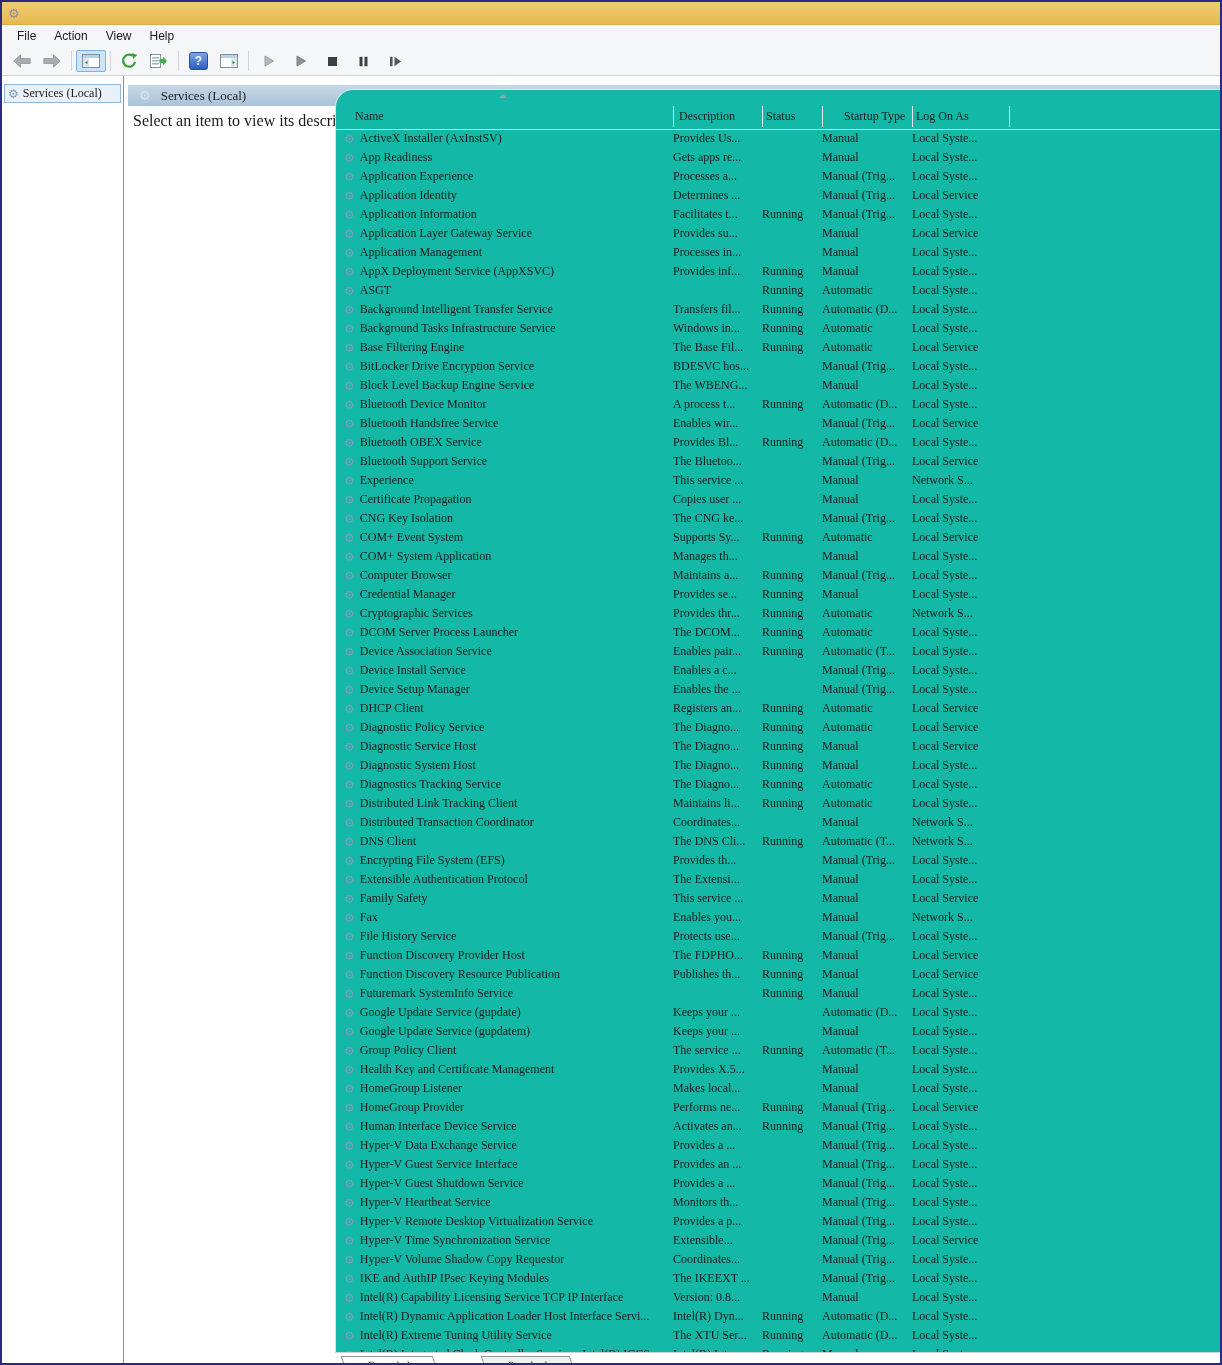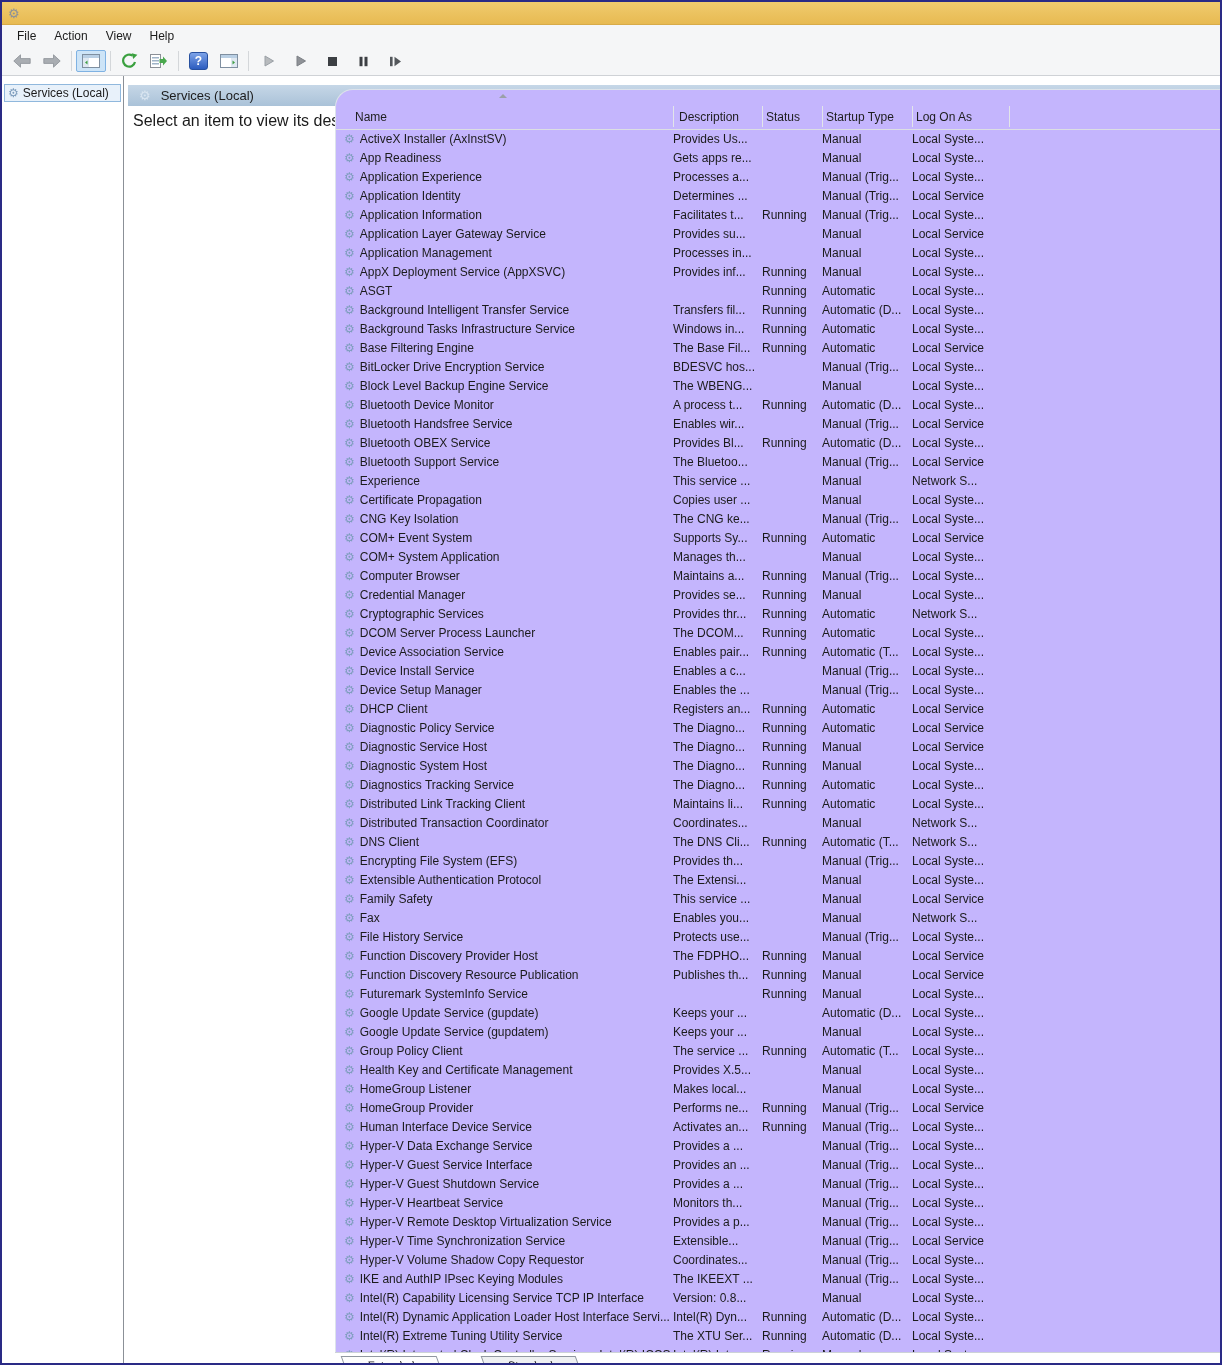--- a/index.html
+++ b/index.html
@@ -15,38 +15,38 @@
   .menubar{height:22px;background:#f5f6f7;display:flex;align-items:center;padding-left:6px;font-size:12px;}
   .menu-item{padding:3px 9px;cursor:default;}
   
   .toolbar{height:28px;background:#f5f6f7;border-bottom:1px solid #cfd2d6;display:flex;align-items:center;padding-left:5px;}
   .tb-btn{display:flex;align-items:center;justify-content:center;padding:3px 5px;border:1px solid transparent;border-radius:2px;}
   .tb-btn.selected{background:#cde4f7;border-color:#7fb2e3;}
   .tb-sep{width:1px;height:20px;background:#d4d7da;margin:0 4px;}
   .transport{padding:3px 9px;}
   .help-ic{width:17px;height:16px;border-radius:3px;background:linear-gradient(#7da3e8,#2c5cbf);border:1px solid #27509f;color:#fff;font-weight:bold;font-size:12px;display:flex;align-items:center;justify-content:center;}
   
-  .bodyarea{display:flex;height:1288px;}
+  .bodyarea{display:flex;height:1288px;font-family:Liberation Serif, serif;}
   .tree{width:121px;border-right:1px solid #8b9097;background:#fff;padding-top:8px;flex:none;}
   .tree-item{margin:0 2px;padding:1px 3px;display:flex;align-items:center;gap:4px;background:#e8f1fa;border:1px solid #90b8dd;font-size:12px;white-space:nowrap;overflow:hidden;}
   .gear{color:#7e9dbd;font-size:12px;line-height:1;}
   .gear::before{content:"\2699";}
   .gear-light{color:#d9e5f0;font-size:13px;line-height:1;}
   .gear-light::before{content:"\2699";}
   .main{position:relative;flex:1;background:#fff;overflow:hidden;}
   .main-headerbar{position:absolute;left:4px;right:0;top:9px;height:21px;background:linear-gradient(#c6d7e7,#aac2d8);display:flex;align-items:center;gap:10px;padding-left:11px;font-size:13px;color:#1c1c1c;}
   .hint{position:absolute;left:9px;top:36px;font-size:16px;color:#1b1b1b;}
   
-  .card{position:absolute;left:211px;top:13px;right:0;bottom:11px;background:#c4b5fd;border-radius:18px 0 0 0;border-left:1px solid #dde3ea;border-top:1px solid #dde3ea;overflow:hidden;}
+  .card{position:absolute;left:211px;top:13px;right:0;bottom:11px;background:#14b8a6;border-radius:18px 0 0 0;border-left:1px solid #dde3ea;border-top:1px solid #dde3ea;overflow:hidden;}
   .list-header{position:relative;height:39px;border-bottom:1px solid #dcdfe3;}
   .hcell{position:absolute;bottom:5px;font-size:12px;color:#1e1e1e;white-space:nowrap;}
   .h-name{left:19px;}
   .h-desc{left:343px;}
   .h-status{left:430px;}
-  .h-startup{left:490px;}
+  .h-startup{left:508px;}
   .h-logon{left:580px;}
   .hdiv{position:absolute;bottom:2px;width:1px;height:21px;background:#e2e5e9;}
   .sort-caret{position:absolute;left:163px;top:4px;width:0;height:0;border-left:4px solid transparent;border-right:4px solid transparent;border-bottom:4px solid #9aa0a8;}
   .rows{position:absolute;top:39px;left:0;right:0;bottom:0;overflow:hidden;}
   .row{height:19px;display:flex;align-items:center;font-size:12px;color:#1b1b1b;white-space:nowrap;}
   .row>span{overflow:hidden;flex:none;}
   .c-name{width:337px;padding-left:8px;box-sizing:border-box;display:flex;align-items:center;gap:5px;}
   .c-desc{width:89px;}
   .c-status{width:60px;}
   .c-startup{width:90px;}

